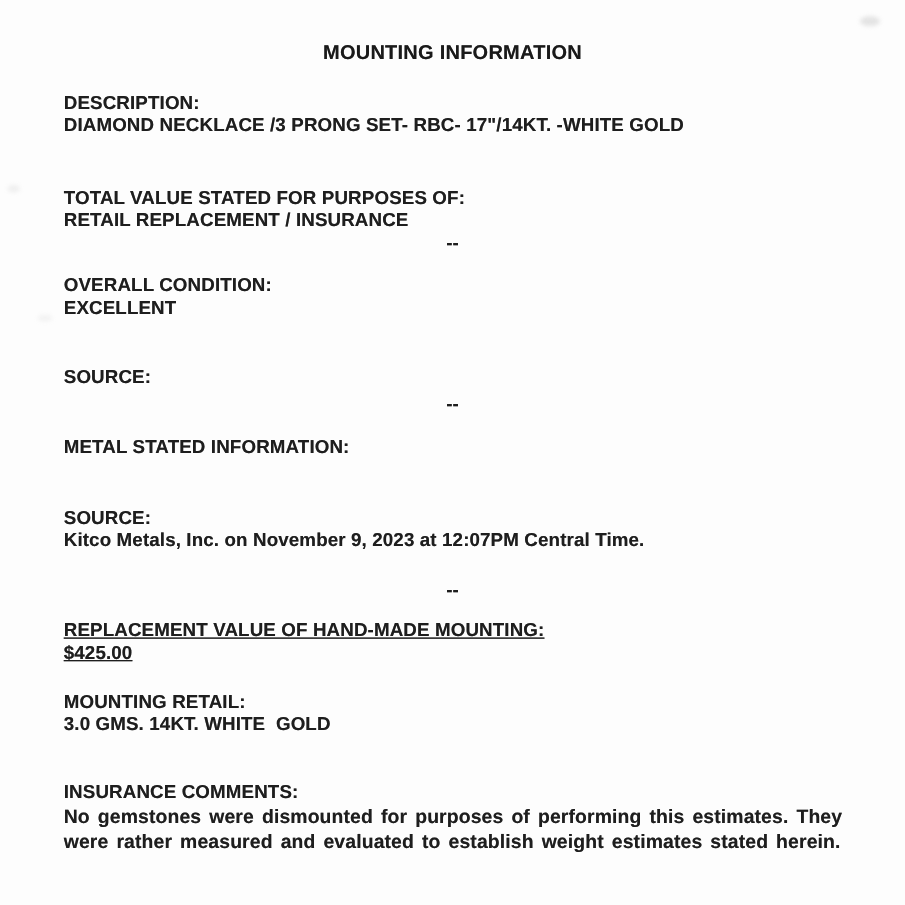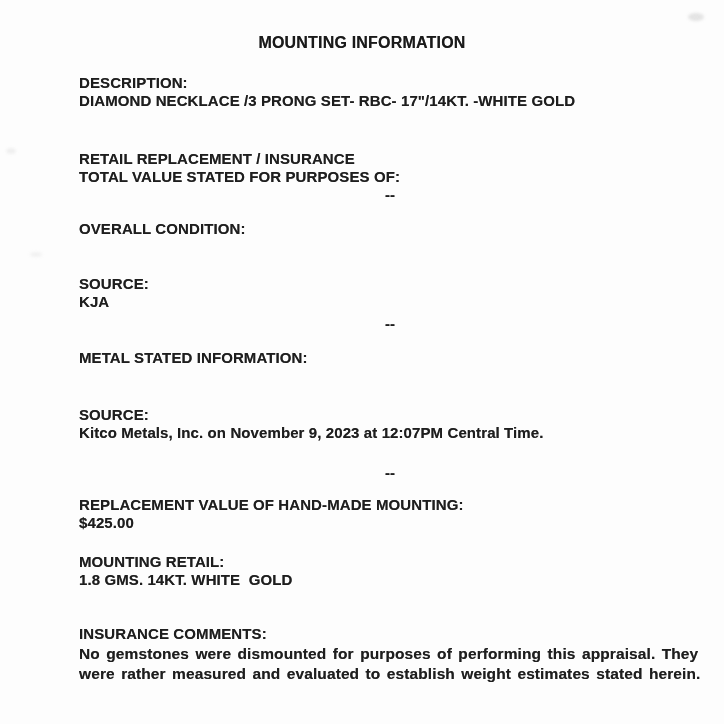--- a/index.html
+++ b/index.html
@@ -37,21 +37,20 @@
     font-size: 16px;
     line-height: 18px;
     letter-spacing: 0.2px;
     color: #1a1a1a;
     text-shadow: 0 0 0.5px rgba(25,25,25,0.65);
     font-weight: bold;
   }
   .content {
     padding-left: 51px;
     padding-right: 18px;
-    margin-left: 28px;
   }
   .line {
     font-size: 15px;
     line-height: 18px;
     white-space: pre-wrap;
     text-shadow: 0 0 0.5px rgba(25,25,25,0.6);
     letter-spacing: 0.1px;
   }
   .separator {
     margin-left: -51px;
@@ -64,21 +63,21 @@
   
   .sec-description        { margin-top: 22px; }
   .sec-total-value        { margin-top: 40px; }
   .sep-1                  { margin-top: 0; }
   .sec-overall-condition  { margin-top: 16px; }
   .sec-source-1           { margin-top: 37px; }
   .sep-2                  { margin-top: 4px; }
   .sec-metal-pricing      { margin-top: 16px; }
   .sec-source-2           { margin-top: 39px; }
   .sep-3                  { margin-top: 22px; }
-  .sec-replacement-value  { margin-top: 14px; }
+  .sec-replacement-value  { margin-top: 14px; text-decoration: underline; }
   .sec-mounting-weight    { margin-top: 21px; }
   .sec-additional         { margin-top: 36px; }
   .comments-line {
     font-size: 15.5px;
     line-height: 19px;
     word-spacing: 2px;
     margin-top: 1px;
   }
 </style>
 </head>
@@ -93,55 +92,55 @@
   <h1 class="title">MOUNTING INFORMATION</h1>
 
   <div class="content">
 
     <div class="sec-description">
       <div class="line">DESCRIPTION:</div>
       <div class="line">DIAMOND NECKLACE /3 PRONG SET- RBC- 17"/14KT. -WHITE GOLD</div>
     </div>
 
     <div class="sec-total-value">
+      <div class="line">TOTAL VALUE STATED FOR PURPOSES OF:</div>
       <div class="line">RETAIL REPLACEMENT / INSURANCE</div>
-      <div class="line">TOTAL VALUE STATED FOR PURPOSES OF:</div>
       <div class="separator sep-1">--</div>
     </div>
 
     <div class="sec-overall-condition">
       <div class="line">OVERALL CONDITION:</div>
+      <div class="line">EXCELLENT</div>
     </div>
 
     <div class="sec-source-1">
       <div class="line">SOURCE:</div>
-      <div class="line">KJA</div>
       <div class="separator sep-2">--</div>
     </div>
 
     <div class="sec-metal-pricing">
       <div class="line">METAL STATED INFORMATION:</div>
     </div>
 
     <div class="sec-source-2">
       <div class="line">SOURCE:</div>
       <div class="line">Kitco Metals, Inc. on November 9, 2023 at 12:07PM Central Time.</div>
       <div class="separator sep-3">--</div>
     </div>
 
     <div class="sec-replacement-value">
       <div class="line">REPLACEMENT VALUE OF HAND-MADE MOUNTING:</div>
       <div class="line">$425.00</div>
     </div>
 
     <div class="sec-mounting-weight">
       <div class="line">MOUNTING RETAIL:</div>
-      <div class="line">1.8 GMS. 14KT. WHITE  GOLD</div>
+      <div class="line">3.0 GMS. 14KT. WHITE  GOLD</div>
     </div>
 
     <div class="sec-additional">
       <div class="line">INSURANCE COMMENTS:</div>
-      <div class="line comments-line">No gemstones were dismounted for purposes of performing this appraisal. They</div>
+      <div class="line comments-line">No gemstones were dismounted for purposes of performing this estimates. They</div>
       <div class="line comments-line">were rather measured and evaluated to establish weight estimates stated herein.</div>
     </div>
 
   </div>
 </div>
 
 </body></html>

